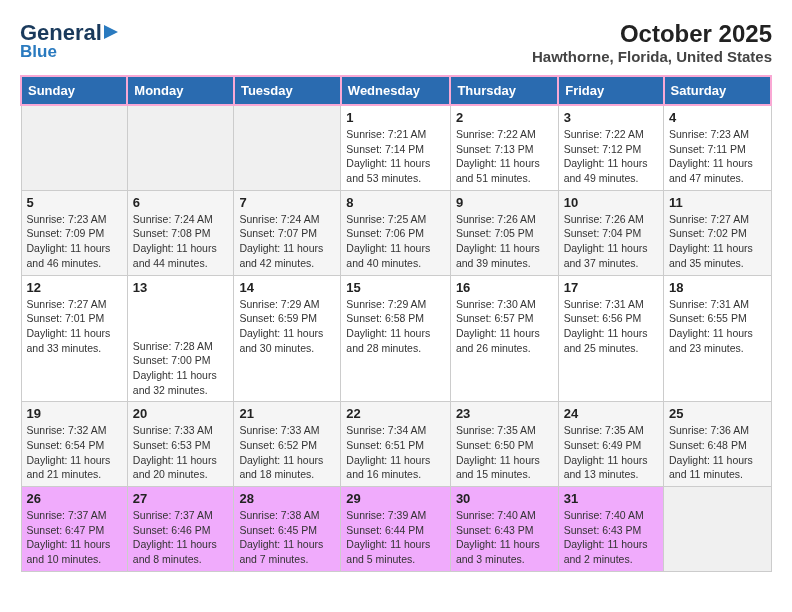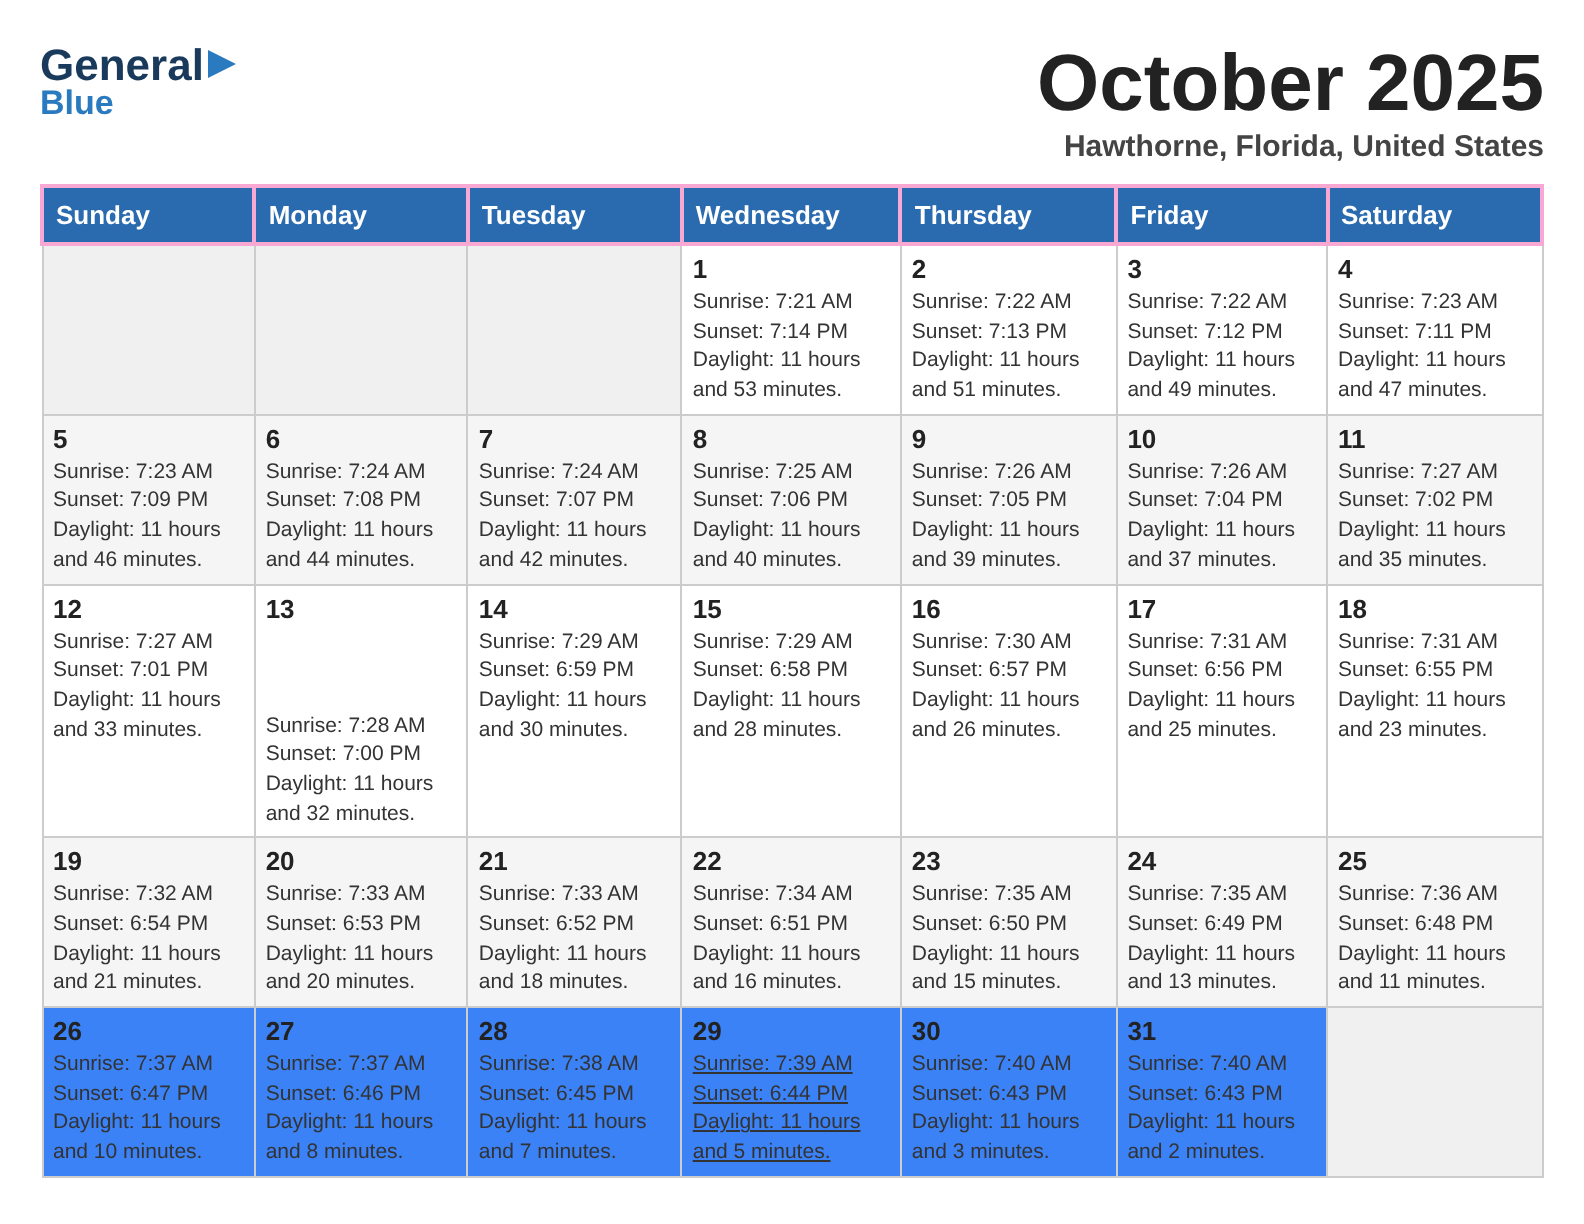--- a/index.html
+++ b/index.html
@@ -22,21 +22,21 @@
       align-items: flex-start;
     }
     .logo-top-row {
       display: flex;
       align-items: center;
     }
     .title-area {
       text-align: right;
     }
     .month-title {
-      font-size: 40px;
+      font-size: 24px;
       font-weight: bold;
       color: #222;
     }
     .subtitle {
       font-size: 15px;
       color: #444;
       font-weight: bold;
     }
     table {
       width: 100%;
@@ -74,21 +74,21 @@
     }
     .day-info {
       color: #333;
       font-size: 10.5px;
       line-height: 1.4;
     }
     td.empty {
       background: #f0f0f0 !important;
     }
     tbody tr:last-child td {
-      background: #3b82f6;
+      background: #f0abfc;
     }
   </style>
 </head>
 <body>
 
 <div class="header">
   <div class="logo">
     <div class="logo-top-row">
       <span style="font-size:22px;font-weight:bold;color:#1a3a5c;">General</span>
       <svg width="18" height="18" viewBox="0 0 18 18" style="margin-left:2px;margin-top:-2px;">
@@ -291,21 +291,21 @@
 Daylight: 11 hours and 8 minutes.</div>
         </td>
         <td>
           <span class="day-num">28</span>
           <div class="day-info" style="white-space: pre-line;">Sunrise: 7:38 AM
 Sunset: 6:45 PM
 Daylight: 11 hours and 7 minutes.</div>
         </td>
         <td>
           <span class="day-num">29</span>
-          <div class="day-info" style="white-space: pre-line; text-decoration: underline;">Sunrise: 7:39 AM
+          <div class="day-info" style="white-space: pre-line;">Sunrise: 7:39 AM
 Sunset: 6:44 PM
 Daylight: 11 hours and 5 minutes.</div>
         </td>
         <td>
           <span class="day-num">30</span>
           <div class="day-info" style="white-space: pre-line;">Sunrise: 7:40 AM
 Sunset: 6:43 PM
 Daylight: 11 hours and 3 minutes.</div>
         </td>
         <td>

